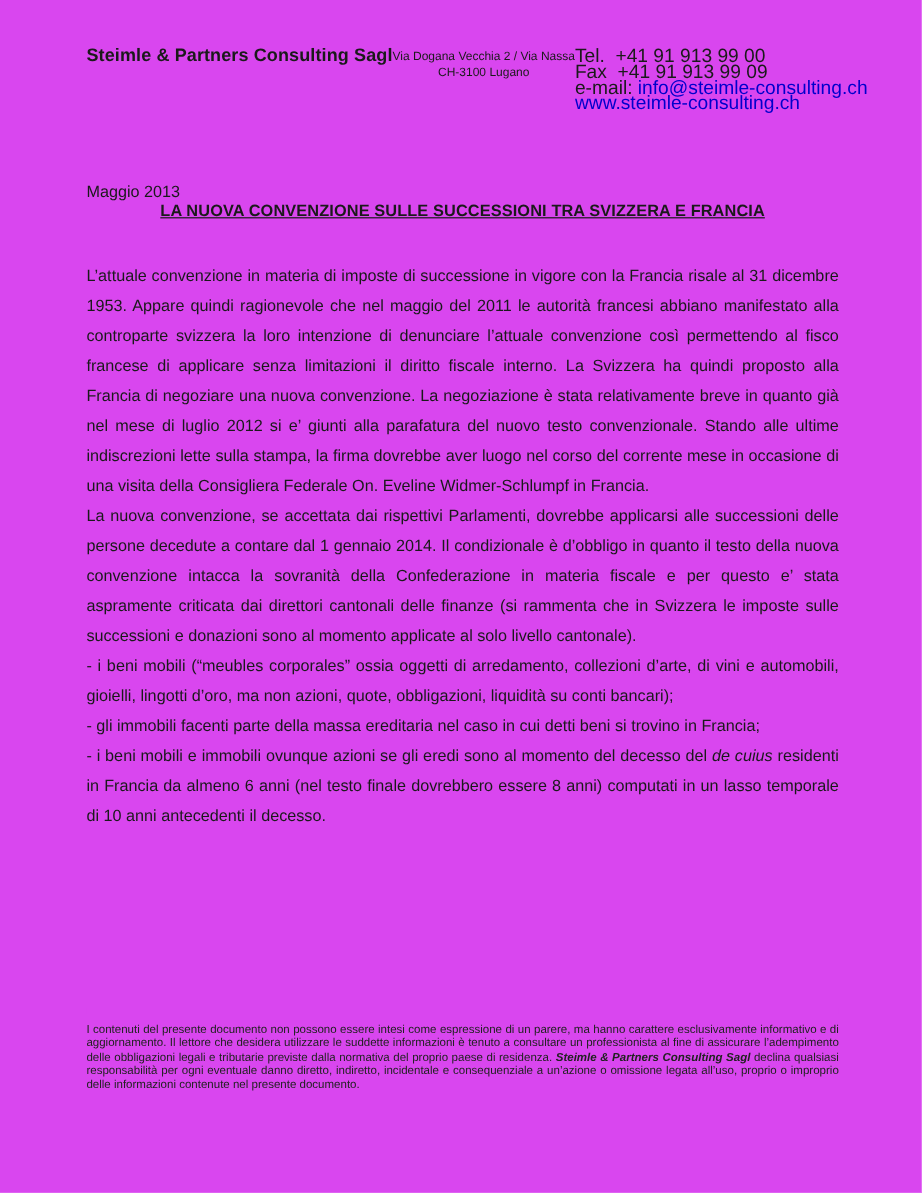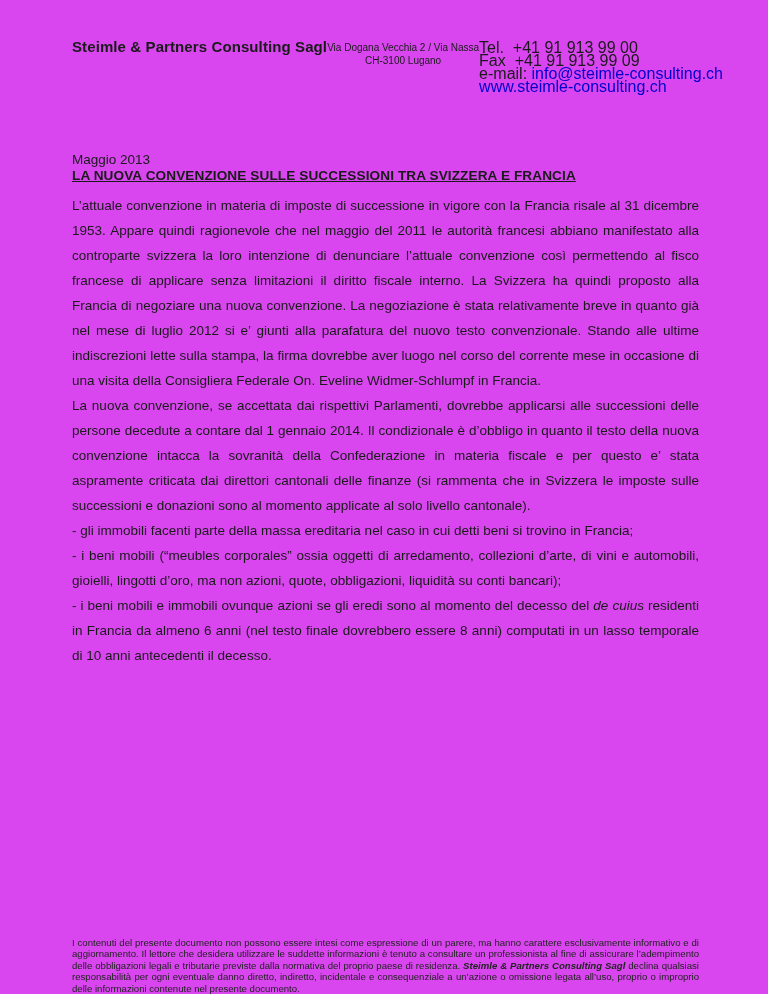--- a/index.html
+++ b/index.html
@@ -46,42 +46,43 @@
   
   .doc-date {
     position: absolute;
     top: 130px; left: 72px;
     font-size: 13.5px;
     margin-top: 22px;
   }
   .doc-title {
     position: absolute;
     top: 168px; left: 72px; width: 627px;
+    text-align: center;
     font-size: 13.6px;
     font-weight: bold;
     text-decoration: underline;
     letter-spacing: 0.1px;
   }
 
   
   .doc-body {
     position: absolute;
-    top: 193px; left: 72px; width: 627px;
+    top: 217px; left: 72px; width: 627px;
     font-size: 13.5px;
     line-height: 25px;
     text-align: justify;
   }
   .doc-body p { margin: 0; }
   .doc-body em { }
 
   
   .doc-footer {
     position: absolute;
-    top: 928px; left: 72px; width: 627px;
-    border-top: 1px solid #d946ef;
+    top: 840px; left: 72px; width: 627px;
+    border-top: 5px solid #d946ef;
     padding-top: 8px;
     font-size: 9.6px;
     line-height: 11.4px;
     text-align: justify;
     color: #222222;
   }
   .doc-footer .bold-name { font-weight: bold; font-style: italic; }
 </style>
 </head>
 <body>
@@ -104,22 +105,22 @@
     </div>
   </div>
 
   <div class="doc-date">Maggio 2013</div>
 
   <div class="doc-title">LA NUOVA CONVENZIONE SULLE SUCCESSIONI TRA SVIZZERA E FRANCIA</div>
 
   <div class="doc-body">
     <p>L’attuale convenzione in materia di imposte di successione in vigore con la Francia risale al 31 dicembre 1953. Appare quindi ragionevole che nel maggio del 2011 le autorità francesi abbiano manifestato alla controparte svizzera la loro intenzione di denunciare l’attuale convenzione così permettendo al fisco francese di applicare senza limitazioni il diritto fiscale interno. La Svizzera ha quindi proposto alla Francia di negoziare una nuova convenzione. La negoziazione è stata relativamente breve in quanto già nel mese di luglio 2012 si e’ giunti alla parafatura del nuovo testo convenzionale. Stando alle ultime indiscrezioni lette sulla stampa, la firma dovrebbe aver luogo nel corso del corrente mese in occasione di una visita della Consigliera Federale On. Eveline Widmer-Schlumpf in Francia.</p>
     <p>La nuova convenzione, se accettata dai rispettivi Parlamenti, dovrebbe applicarsi alle successioni delle persone decedute a contare dal 1 gennaio 2014. Il condizionale è d’obbligo in quanto il testo della nuova convenzione intacca la sovranità della Confederazione in materia fiscale e per questo e’ stata aspramente criticata dai direttori cantonali delle finanze (si rammenta che in Svizzera le imposte sulle successioni e donazioni sono al momento applicate al solo livello cantonale).</p>
+    <p>- i beni mobili (“meubles corporales” ossia oggetti di arredamento, collezioni d’arte, di vini e automobili, gioielli, lingotti d’oro, ma non azioni, quote, obbligazioni, liquidità su conti bancari);</p>
     <p>- gli immobili facenti parte della massa ereditaria nel caso in cui detti beni si trovino in Francia;</p>
-    <p>- i beni mobili (“meubles corporales” ossia oggetti di arredamento, collezioni d’arte, di vini e automobili, gioielli, lingotti d’oro, ma non azioni, quote, obbligazioni, liquidità su conti bancari);</p>
     <p><span>- i beni mobili e immobili ovunque azioni se gli eredi sono al momento del decesso del </span><em>de cuius</em><span> residenti in Francia da almeno 6 anni (nel testo finale dovrebbero essere 8 anni) computati in un lasso temporale di 10 anni antecedenti il decesso.</span></p>
   </div>
 
   <div class="doc-footer">
     <span>I contenuti del presente documento non possono essere intesi come espressione di un parere, ma hanno carattere esclusivamente informativo e di aggiornamento. Il lettore che desidera utilizzare le suddette informazioni è tenuto a consultare un professionista al fine di assicurare l’adempimento delle obbligazioni legali e tributarie previste dalla normativa del proprio paese di residenza. </span><span class="bold-name">Steimle &amp; Partners Consulting Sagl</span><span> declina qualsiasi responsabilità per ogni eventuale danno diretto, indiretto, incidentale e consequenziale a un’azione o omissione legata all’uso, proprio o improprio delle informazioni contenute nel presente documento.</span>
   </div>
 
 </div>
 
 </body></html>

